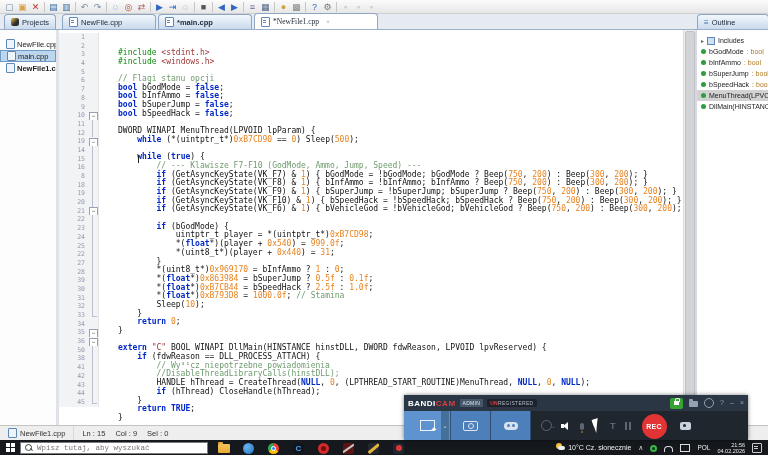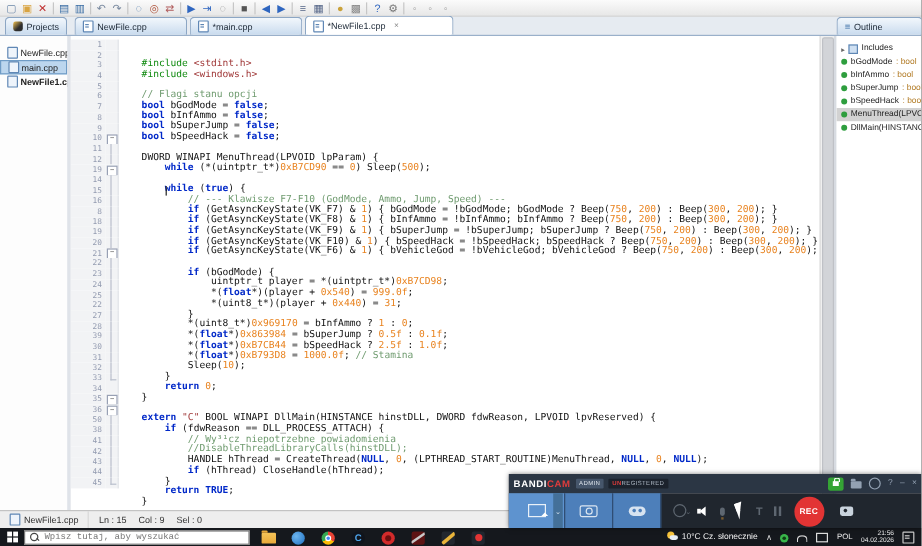--- a/index.html
+++ b/index.html
@@ -10,21 +10,21 @@
            background:linear-gradient(#fbfbfb,#e7e7e7);border-bottom:1px solid #cfcfcf;
            display:flex;align-items:center;padding-left:3px;box-sizing:border-box;}
   .tbi{font-size:9px;line-height:12px;width:13px;text-align:center;cursor:default;}
   .tbsep{width:1px;height:10px;background:#c6c6c6;margin:0 2px;}
   
   .tabrow{position:absolute;left:0;top:14px;width:768px;height:16px;background:#e6ebf1;
           border-bottom:1px solid #9ab0ca;box-sizing:border-box;}
   .tab{position:absolute;bottom:0;height:14px;padding:0 6px;border:1px solid #8ca6c4;border-bottom:none;
        border-radius:4px 4px 0 0;background:linear-gradient(#f2f7fc,#c9dbee);
        display:flex;align-items:center;gap:3px;font-size:7.5px;color:#1c2836;white-space:nowrap;}
-  .tab.active{background:#fff;height:15px;}
+  .tab.active{background:#fff;height:15px;font-family:Liberation Serif, serif;}
   .etabs{position:absolute;left:62px;bottom:0;display:flex;align-items:flex-end;gap:2px;height:16px;}
   .etabs .tab{position:relative;}
   .tab .ticon{width:7px;height:8px;background:#fff;border:1px solid #5f87b5;border-radius:1px;position:relative;}
   .tab .ticon::after{content:"";position:absolute;left:1px;top:2px;width:3px;height:1px;background:#5f87b5;box-shadow:0 2px 0 #5f87b5;}
   .tab .tclose{color:#8a8a8a;font-size:7px;margin-left:4px;}
   .ptab-icon{width:8px;height:8px;border-radius:2px;background:linear-gradient(135deg,#f2c14e,#2e2e2e 60%);}
   .otab-icon{color:#3a6ea5;font-size:8px;font-weight:bold;}
   
   .leftpanel{position:absolute;left:0;top:30px;width:59px;height:395px;background:#fdfdfd;
              border-right:3px solid #dfe3e9;box-sizing:border-box;overflow:hidden;}
@@ -87,21 +87,21 @@
   .chev{font-size:7px;color:#ddd;}
   .gdot{width:7px;height:7px;border-radius:50%;background:#39b54a;margin-top:1px;position:relative;}
   .gdot::after{content:"";position:absolute;left:2px;top:2px;width:3px;height:3px;border-radius:50%;background:#0d3d14;}
   .hset{width:7px;height:5px;border:1px solid #ddd;border-bottom:none;border-radius:4px 4px 0 0;margin-top:2px;}
   .moni{width:8px;height:6px;border:1px solid #ddd;margin-top:1px;}
   .lang{font-size:6.5px;color:#eee;}
   .clock{text-align:right;font-size:5.5px;line-height:6px;color:#eee;white-space:nowrap;}
   .notif{width:8px;height:8px;border:1px solid #ccc;border-radius:1px;position:relative;}
   .notif::after{content:"";position:absolute;left:1px;top:2px;width:4px;height:1px;background:#ccc;box-shadow:0 2px 0 #ccc;}
   
-  .bandicam{position:absolute;left:424px;top:395px;width:344px;height:45px;z-index:50;
+  .bandicam{position:absolute;left:404px;top:395px;width:344px;height:45px;z-index:50;
             box-shadow:0 0 4px rgba(0,0,0,.5);font-family:"Liberation Sans",sans-serif;}
   .bc-title{height:16px;background:#2b3644;display:flex;align-items:center;padding:0 4px;gap:4px;}
   .bc-logo{font-size:8px;font-weight:bold;letter-spacing:.5px;}
   .bc-logo .w{color:#fff;} .bc-logo .r{color:#e03c3c;}
   .badge{font-size:5px;padding:1px 3px;border-radius:1px;letter-spacing:.3px;}
   .badge.admin{background:#46566b;color:#dfe6ee;}
   .badge.unreg{background:#1b222c;color:#aeb8c4;}
   .badge.unreg .u{color:#e03c3c;font-weight:bold;}
   .bc-trail{margin-left:auto;display:flex;align-items:center;gap:6px;}
   .bc-lock{width:13px;height:11px;background:#35a435;border-radius:2px;display:flex;align-items:center;justify-content:center;}
@@ -203,21 +203,21 @@
   <div class="tabrow">
     <div class="tab" style="left:4px;">
       <span class="ptab-icon"></span>
       <span>Projects</span>
     </div>
     <div class="etabs" id="editor-tabs">
         <div class="tab" style="min-width: 80px;">
           <span class="ticon"></span>
           <span>NewFile.cpp</span>
         </div>
-        <div class="tab" style="min-width: 80px;">
+        <div class="tab" style="min-width: 80px; font-weight: bold;">
           <span class="ticon"></span>
           <span>*main.cpp</span>
         </div>
         <div class="tab active" style="min-width: 110px;">
           <span class="ticon"></span>
           <span>*NewFile1.cpp</span>
           <span class="tclose">×</span>
         </div>
       </div>
     <div class="tab" style="left:697px;width:58px;">

